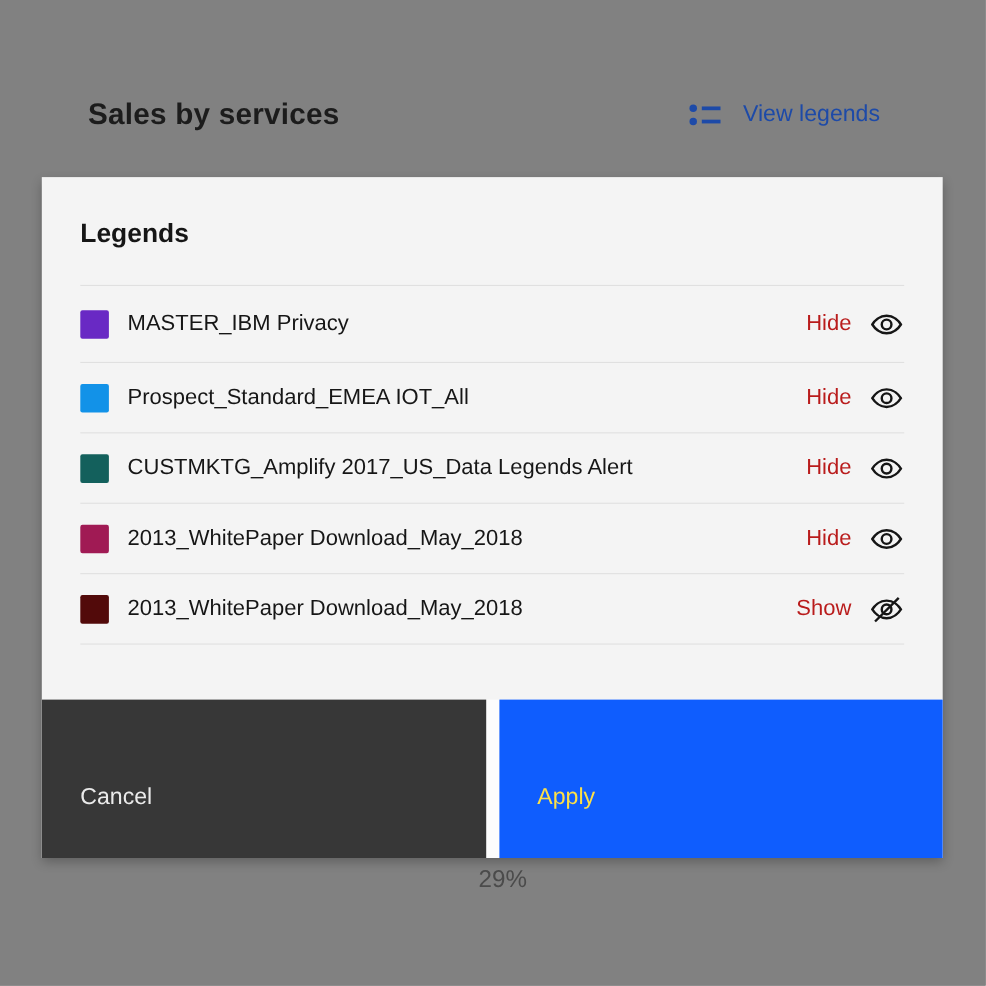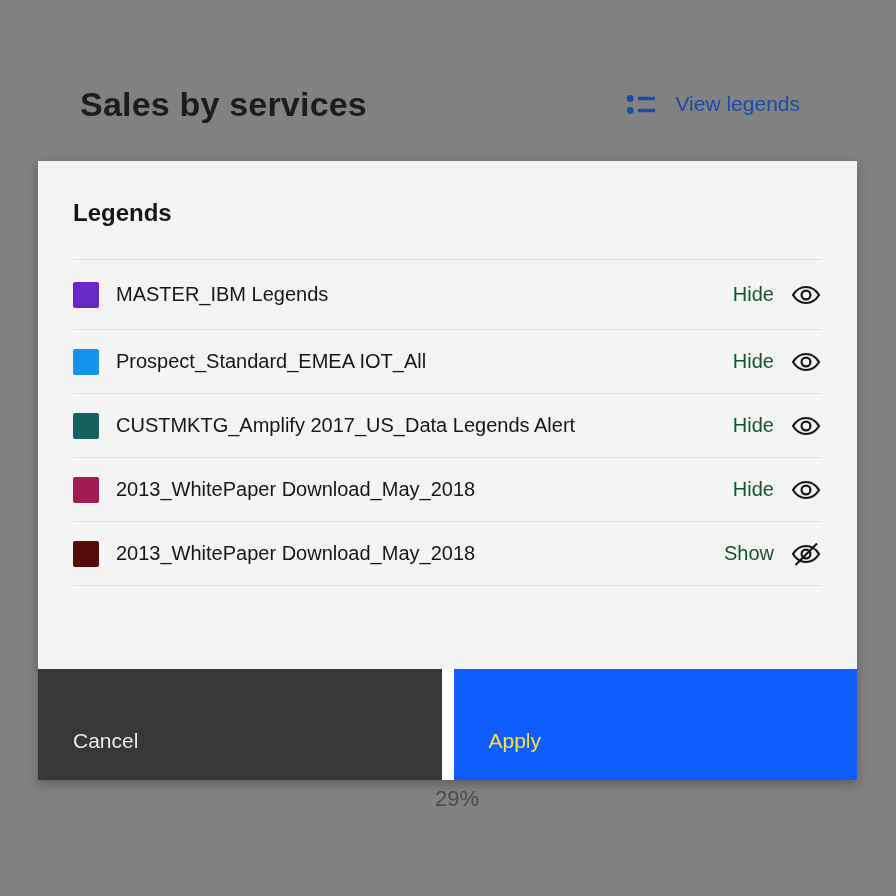--- a/index.html
+++ b/index.html
@@ -8,21 +8,21 @@
     position:relative; width:896px; height:896px; overflow:hidden;
     background:#818181;
     font-family:"Liberation Sans", sans-serif;
     -webkit-font-smoothing:antialiased;
   }
   
   .chart-header {
     position:absolute; left:80px; right:96px; top:84px; height:40px;
     display:flex; justify-content:space-between; align-items:center;
   }
-  .chart-title { font-size:34px; font-weight:700; color:#1c1c1c; letter-spacing:.2px; }
+  .chart-title { font-size:27px; font-weight:700; color:#1c1c1c; letter-spacing:.2px; }
   .view-legends {
     display:flex; align-items:center; gap:19px;
     color:#1d4aa8; font-size:21px; cursor:pointer;
   }
   .view-legends svg { display:block; }
   .donut-arc {
     position:absolute; left:224px; top:343px; width:432px; height:432px;
     border-radius:50%; background:#15655f;
   }
   .donut-label {
@@ -47,26 +47,26 @@
     border-top:1px solid #e0e0e0; cursor:pointer;
   }
   .legend-row:first-child { height:70px; }
   .swatch {
     width:26px; height:26px; border-radius:2px; flex:none; margin-right:17px;
   }
   .legend-label {
     flex:1; font-size:20px; color:#161616;
     white-space:nowrap; overflow:hidden; text-overflow:ellipsis;
   }
-  .legend-action { font-size:20px; color:#14532d; margin:0 16px 0 12px; }
+  .legend-action { font-size:20px; color:#b91c1c; margin:0 16px 0 12px; }
   .eye-btn { width:32px; height:32px; flex:none; display:flex; align-items:center; justify-content:center; cursor:pointer; }
   .eye-btn svg { display:block; }
   
   .modal-footer {
-    position:absolute; left:0; right:0; bottom:0; height:111px;
+    position:absolute; left:0; right:0; bottom:0; height:144px;
     display:flex; gap:12px; background:#fdfdfd;
   }
   .btn {
     flex:1; border:none; text-align:left; cursor:pointer;
     padding:33px 0 0 35px; font-size:21px;
     font-family:"Liberation Sans", sans-serif;
   }
   .btn-cancel { background:#373737; color:#eaeaea; }
   .btn-apply  { background:#0f5dfe; color:#fde047; }
 </style>
@@ -93,21 +93,21 @@
   <div class="donut-arc"></div>
   <div class="donut-label">29%</div>
 
   <div class="modal">
     <div class="modal-title">Legends</div>
 
     <div class="legend-list">
 
       <div class="legend-row">
         <div class="swatch" style="background-color: rgb(105, 41, 196);"></div>
-        <div class="legend-label">MASTER_IBM Legends</div>
+        <div class="legend-label">MASTER_IBM Privacy</div>
         <div class="legend-action">Hide</div>
         <div class="eye-btn">
           <svg width="32" height="32" viewBox="0 0 32 32">
             <path d="M16 8C9.6 8 4.9 12.9 3 16c1.9 3.1 6.6 8 13 8s11.1-4.9 13-8c-1.9-3.1-6.6-8-13-8z" fill="none" stroke="#161616" stroke-width="2.2"></path>
             <circle cx="16" cy="16" r="4.4" fill="none" stroke="#161616" stroke-width="2.2"></circle>
           </svg>
         </div>
       </div>
 
       <div class="legend-row">

